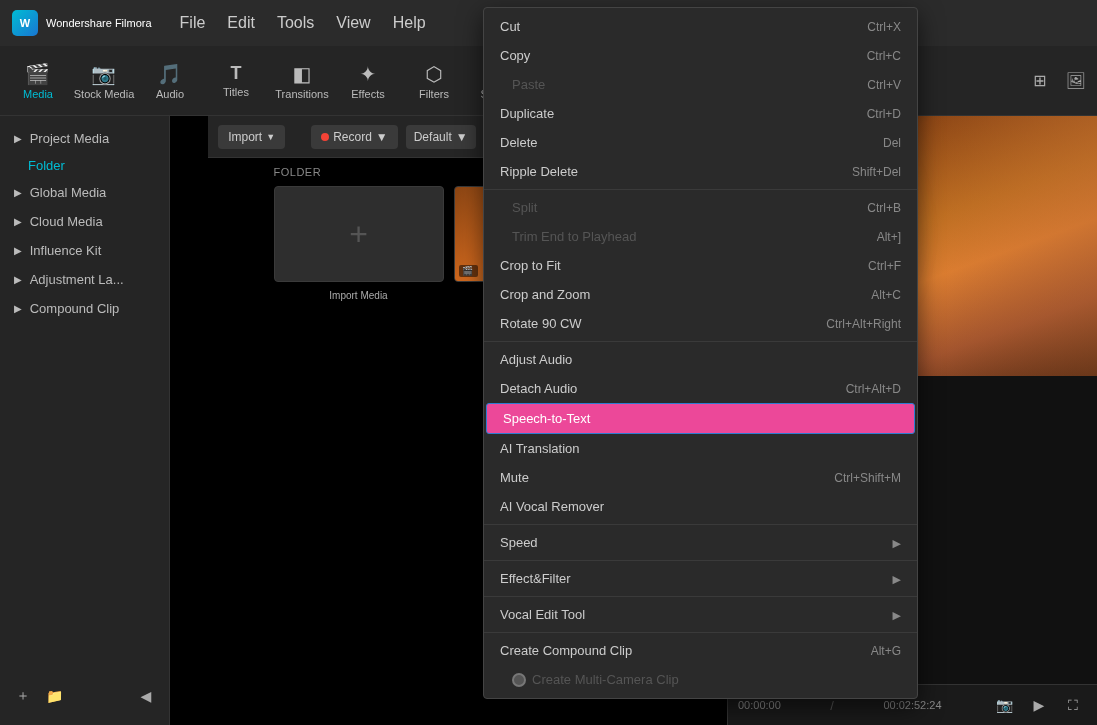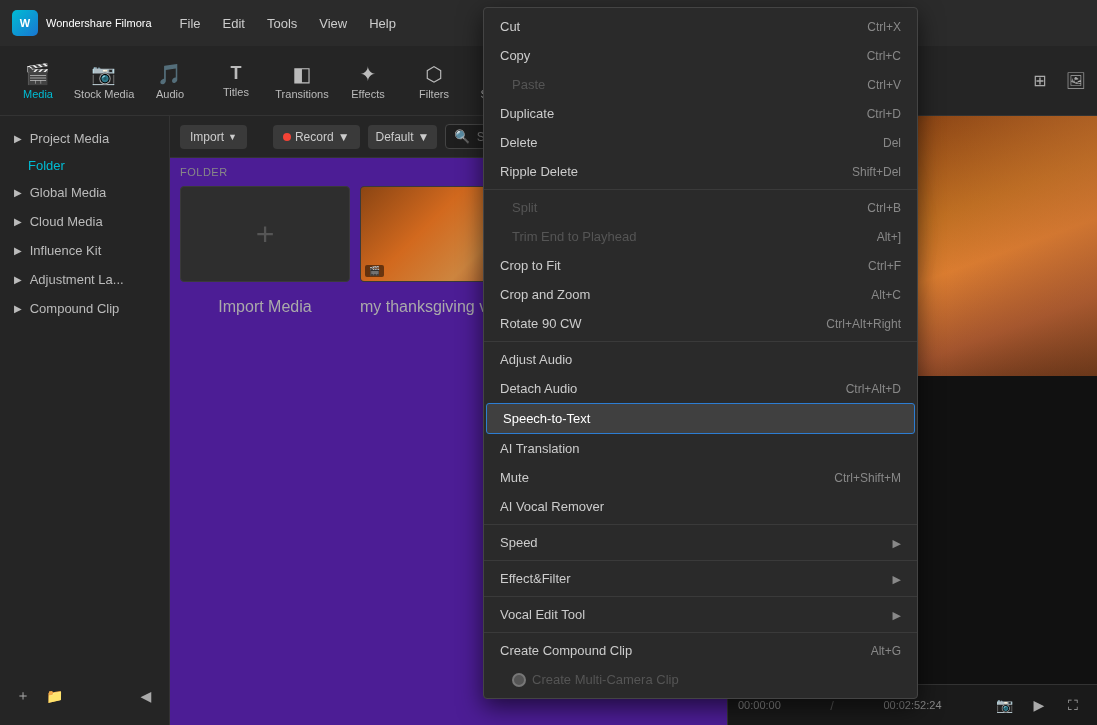--- a/index.html
+++ b/index.html
@@ -4,21 +4,21 @@
   <style>
     * { margin: 0; padding: 0; box-sizing: border-box; }
     body { width: 1097px; height: 725px; overflow: hidden; background: #1e1e1e; font-family: 'Segoe UI', Arial, sans-serif; font-size: 13px; color: #ccc; user-select: none; }
 
     
     .topbar { display: flex; align-items: center; height: 46px; background: #2b2b2b; padding: 0 12px; gap: 18px; }
     .app-logo { display: flex; align-items: center; gap: 8px; }
     .app-logo-icon { width: 26px; height: 26px; background: linear-gradient(135deg, #00bcd4, #1976d2); border-radius: 5px; display: flex; align-items: center; justify-content: center; color: #fff; font-weight: bold; font-size: 11px; }
     .app-title { color: #fff; font-size: 11px; font-weight: 500; }
     .menu-bar { display: flex; gap: 2px; }
-    .menu-item { color: #ccc; padding: 4px 10px; border-radius: 3px; cursor: pointer; font-size: 13px; }
+    .menu-item { color: #ccc; padding: 4px 10px; border-radius: 3px; cursor: pointer; font-size: 16px; }
 
     
     .toolbar { display: flex; align-items: center; height: 70px; background: #252525; border-bottom: 1px solid #333; padding: 0 6px; gap: 2px; }
     .tool-btn { display: flex; flex-direction: column; align-items: center; justify-content: center; width: 64px; height: 62px; border-radius: 4px; cursor: pointer; color: #bbb; font-size: 10px; gap: 2px; }
     .tool-btn.active { color: #00bcd4; }
     .tool-btn .icon { font-size: 20px; }
     .tool-btn .label { font-size: 11px; }
     .toolbar-right { margin-left: auto; display: flex; gap: 6px; align-items: center; }
     .toolbar-right-btn { width: 30px; height: 30px; display: flex; align-items: center; justify-content: center; border-radius: 4px; cursor: pointer; color: #aaa; font-size: 16px; }
 
@@ -27,49 +27,49 @@
 
     
     .sidebar { width: 170px; background: #252525; border-right: 1px solid #333; display: flex; flex-direction: column; padding: 8px 0; }
     .sidebar-item { display: flex; align-items: center; padding: 7px 10px 7px 14px; cursor: pointer; color: #bbb; font-size: 13px; gap: 6px; }
     .sidebar-item .arrow { font-size: 10px; margin-right: 2px; }
     .sidebar-folder { color: #00bcd4; padding: 5px 14px 5px 28px; font-size: 13px; cursor: pointer; }
     .sidebar-bottom { margin-top: auto; display: flex; gap: 6px; padding: 8px 10px; }
     .sidebar-bottom-btn { width: 26px; height: 26px; display: flex; align-items: center; justify-content: center; border-radius: 3px; cursor: pointer; color: #aaa; font-size: 14px; }
 
     
-    .content { flex: 1; display: flex; flex-direction: column; background: #4c1d95; min-width: 0; }
+    .content { flex: 1; display: flex; flex-direction: column; background: #000000; min-width: 0; align-items: center; }
     .content-toolbar { display: flex; align-items: center; height: 42px; padding: 0 10px; gap: 8px; border-bottom: 1px solid #333; background: #252525; }
     .import-btn { display: flex; align-items: center; gap: 4px; background: #3a3a3a; border: none; color: #ccc; padding: 5px 10px; border-radius: 4px; cursor: pointer; font-size: 12px; }
     .import-btn .arrow { font-size: 9px; }
     .record-btn { display: flex; align-items: center; gap: 4px; background: #3a3a3a; border: none; color: #ccc; padding: 5px 10px; border-radius: 4px; cursor: pointer; font-size: 12px; margin-left: 18px; }
     .record-dot { width: 8px; height: 8px; background: #f44336; border-radius: 50%; }
     .search-bar { display: flex; align-items: center; gap: 6px; background: #1e1e1e; border: 1px solid #444; border-radius: 4px; padding: 4px 8px; flex: 1; max-width: 220px; }
     .search-bar input { background: transparent; border: none; outline: none; color: #ccc; font-size: 12px; width: 100%; }
     .default-btn { display: flex; align-items: center; gap: 4px; background: #3a3a3a; border: none; color: #ccc; padding: 5px 8px; border-radius: 4px; cursor: pointer; font-size: 12px; }
 
     
     .media-area { padding: 8px 10px; flex: 1; }
     .folder-label { font-size: 11px; color: #888; margin-bottom: 8px; letter-spacing: 0.5px; }
     .media-grid { display: flex; gap: 10px; flex-wrap: wrap; }
     .media-card { width: 170px; display: flex; flex-direction: column; align-items: center; }
     .media-thumb { width: 170px; height: 96px; background: #2e2e2e; border-radius: 4px; display: flex; align-items: center; justify-content: center; position: relative; overflow: hidden; border: 1px solid #3a3a3a; }
     .media-thumb .plus { font-size: 32px; color: #555; }
-    .media-name { font-size: 16px; color: #aaa; margin-top: 16px; text-align: center; max-width: 170px; overflow: hidden; text-overflow: ellipsis; white-space: nowrap; }
+    .media-name { font-size: 10px; color: #aaa; margin-top: 8px; text-align: center; max-width: 170px; overflow: hidden; text-overflow: ellipsis; white-space: nowrap; }
 
     
     .preview { width: 370px; background: #1a1a1a; border-left: 1px solid #333; display: flex; flex-direction: column; }
     .preview-video { flex: 1; background: #111; position: relative; overflow: hidden; }
     .preview-controls { display: flex; align-items: center; justify-content: space-between; padding: 6px 10px; border-top: 1px solid #333; }
     .preview-time { font-size: 11px; color: #888; }
     .preview-btns { display: flex; gap: 6px; }
     .preview-btn { width: 28px; height: 28px; display: flex; align-items: center; justify-content: center; color: #aaa; cursor: pointer; border-radius: 3px; font-size: 14px; }
     .context-menu { position: absolute; top: 7px; left: 483px; width: 435px; background: #2a2a2a; border: 1px solid #444; border-radius: 4px; box-shadow: 0 8px 24px rgba(0,0,0,0.6); z-index: 200; padding: 4px 0; }
     .ctx-item { display: flex; align-items: flex-end; justify-content: space-between; padding: 7px 16px; cursor: pointer; color: #ccc; font-size: 13px; }
-    .ctx-item.highlighted { background: #404040; color: #fff; border: 1px solid #2d7dd2; margin: 0 2px; border-radius: 3px; }
+    .ctx-item.highlighted { background: #ec4899; color: #fff; border: 1px solid #2d7dd2; margin: 0 2px; border-radius: 3px; }
     .ctx-item.disabled { color: #555; cursor: default; padding-left: 28px; }
     .ctx-item .shortcut { color: #888; font-size: 12px; }
     .ctx-item.highlighted .shortcut { color: #aac; }
     .ctx-sep { height: 1px; background: #3a3a3a; margin: 3px 0; }
     .ctx-item .arrow-r { color: #888; font-size: 11px; }
   </style>
 </head>
 <body>
 
 <div class="topbar">

